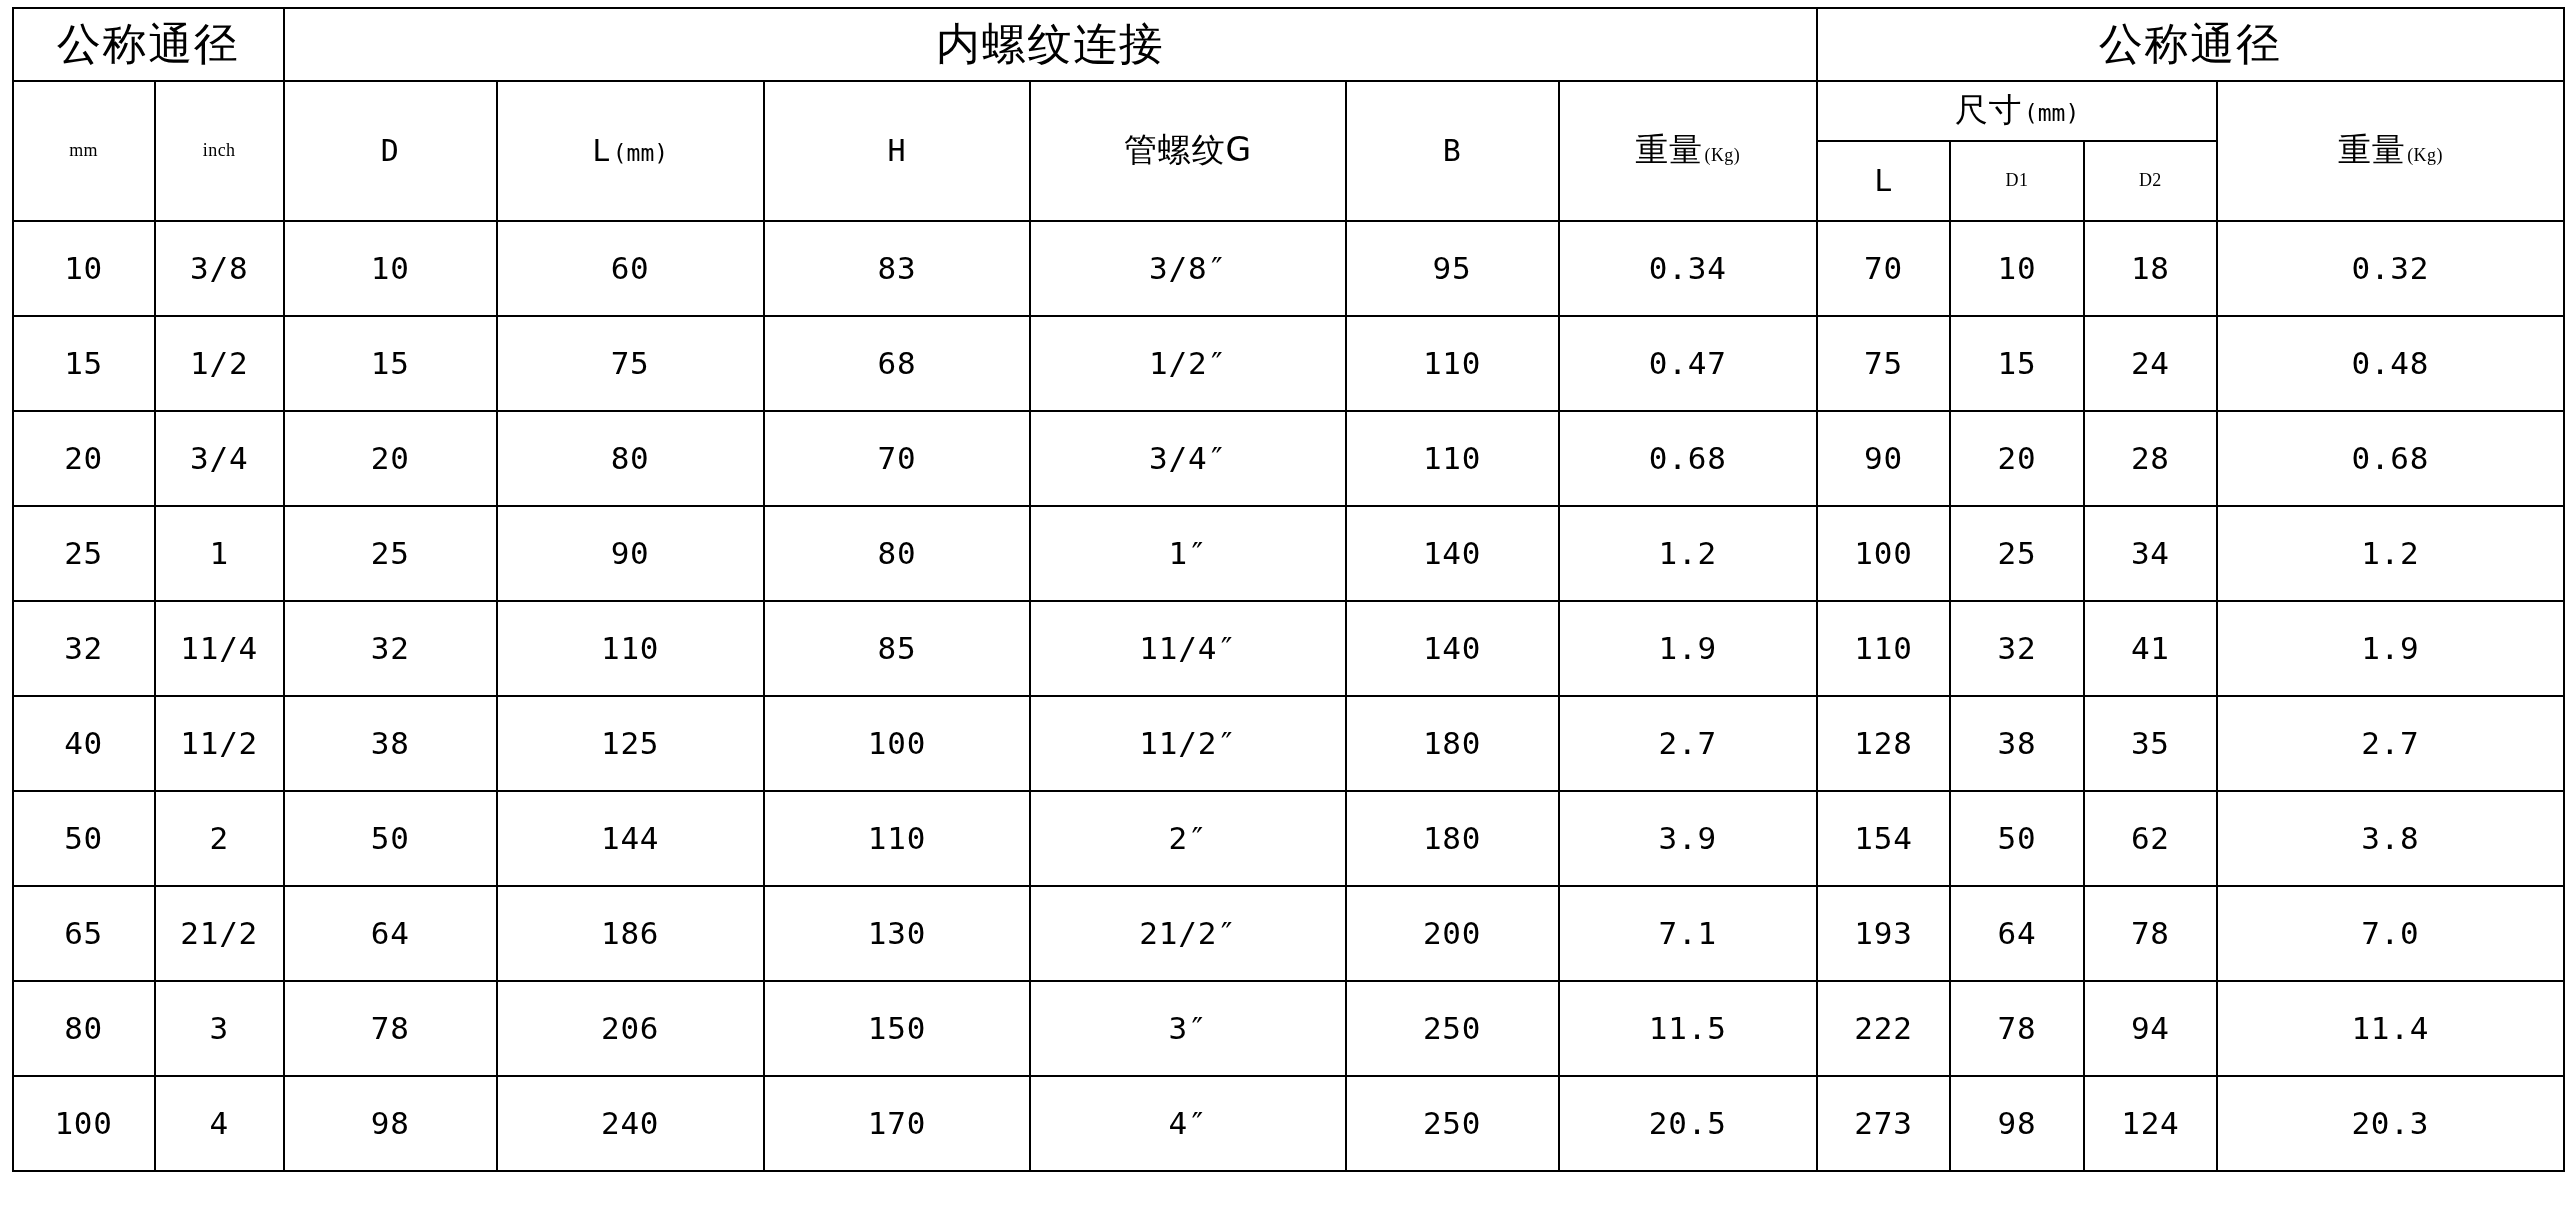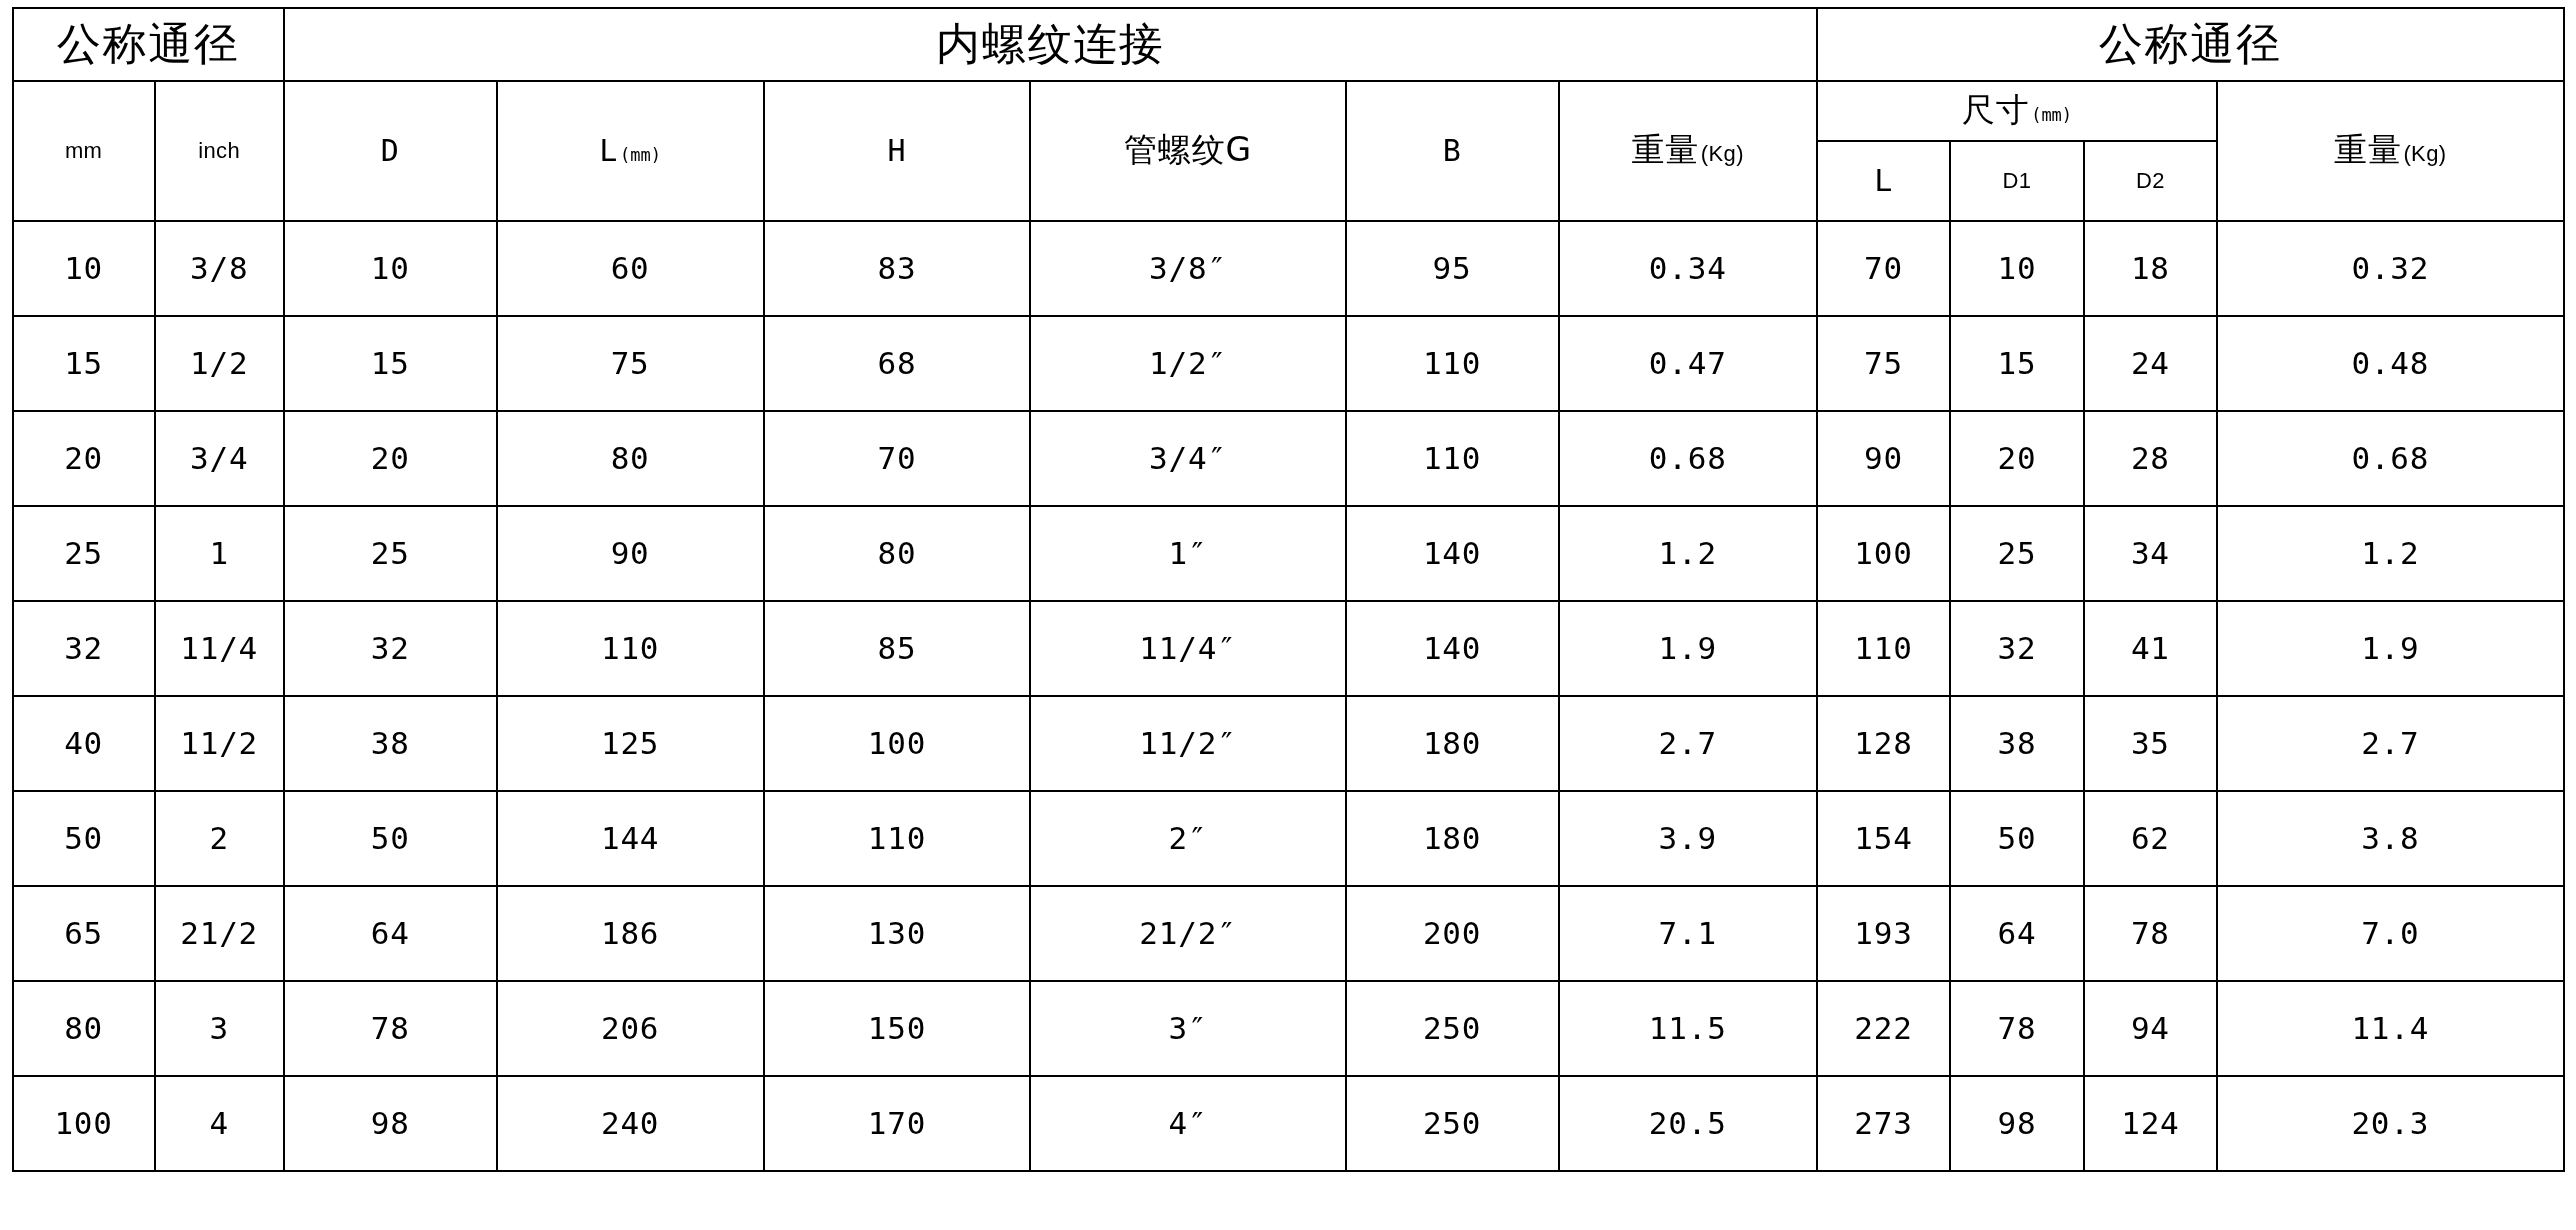--- a/index.html
+++ b/index.html
@@ -47,32 +47,32 @@
     font-family: "DejaVu Sans", "Liberation Sans", sans-serif;
     font-size: 44px;
     letter-spacing: 1.7px;
   }
   .lat {
     font-family: "DejaVu Sans Mono", "Liberation Mono", monospace;
     font-size: 30px;
     letter-spacing: 0.8px;
   }
   .lat-sm {
-    font-family: Liberation Sans, sans-serif;
-    font-size: 22px;
+    font-family: Liberation Serif, serif;
+    font-size: 18px;
     letter-spacing: 0.4px;
   }
   .num {
     font-family: "DejaVu Sans Mono", "Liberation Mono", monospace;
     font-size: 31px;
     letter-spacing: 0.8px;
   }
   .unit {
     font-family: "DejaVu Sans Mono", "Liberation Mono", monospace;
-    font-size: 17px;
+    font-size: 23px;
   }
   .mixline {
     display: inline-flex;
     align-items: baseline;
     justify-content: space-between;
     gap: 1.7px;
   }
 </style>
 </head>
 <body>

